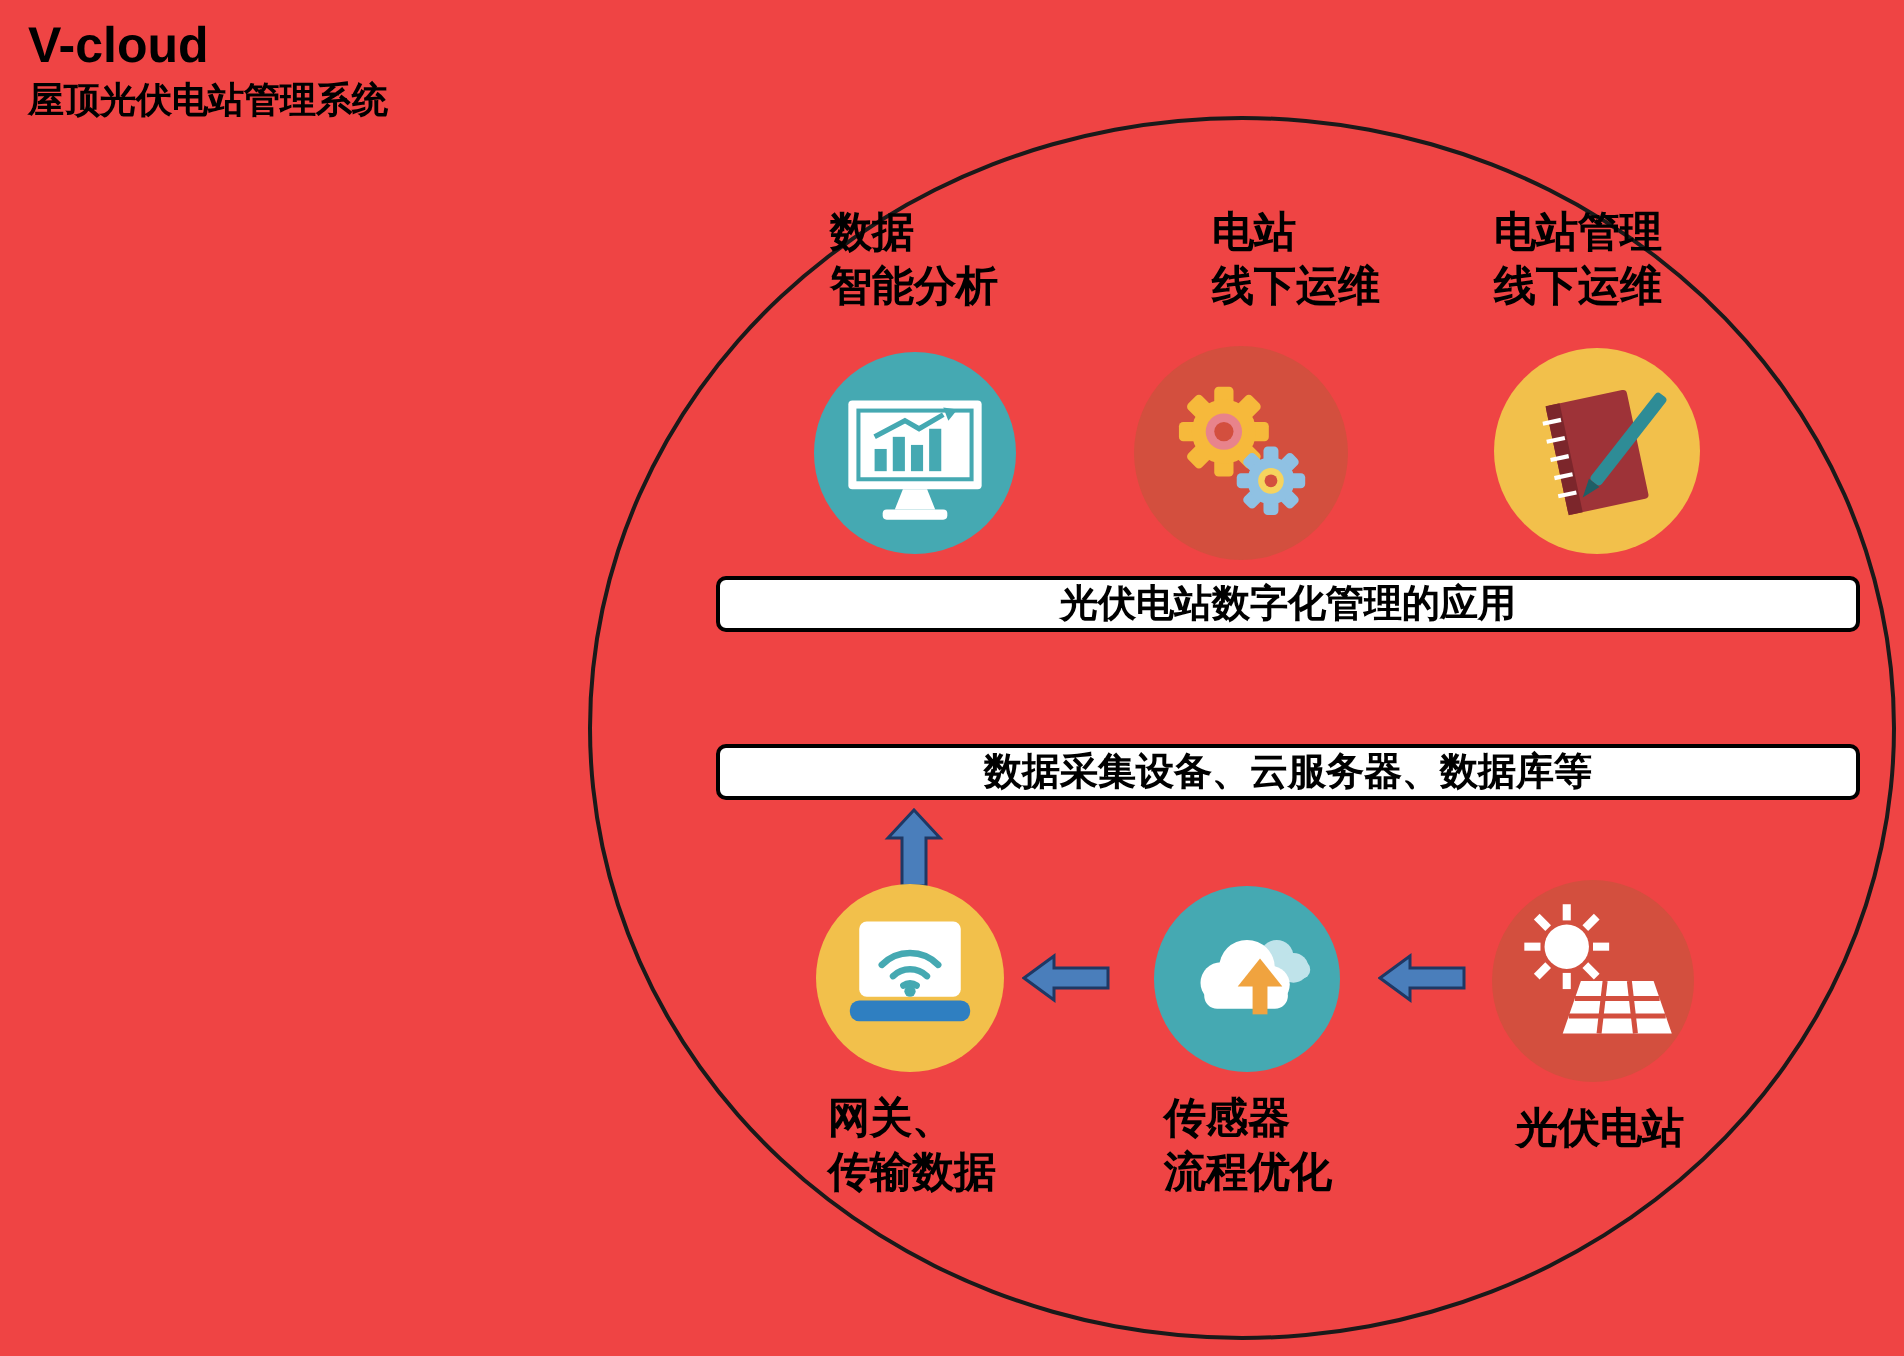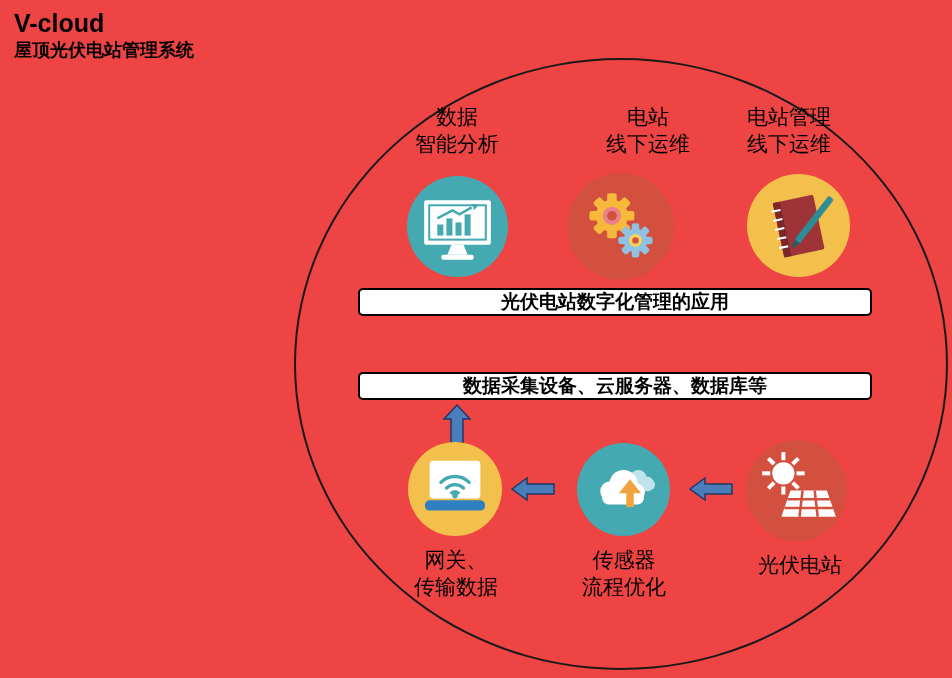--- a/index.html
+++ b/index.html
@@ -7,30 +7,30 @@
   body { font-family:"Liberation Sans", sans-serif; color:#000; }
   .canvas { position:relative; width:952px; height:678px; background:#ef4444; overflow:hidden; }
 
   .title { position:absolute; left:14px; top:8px; font-weight:bold; line-height:1.25; }
   .title .t1 { font-size:25px; }
   .title .t2 { font-size:18px; }
 
   .big-circle { position:absolute; left:294px; top:58px; width:654px; height:612px;
                 border:2px solid #1a1a1a; border-radius:50%; }
 
-  .node-label { position:absolute; transform:translateX(-50%); text-align:center;
-                font-weight:normal; font-size:21px; line-height:1.3; white-space:pre-line; }
+  .node-label { position:absolute; transform:translateX(-50%); text-align:left;
+                font-weight:bold; font-size:21px; line-height:1.3; white-space:pre-line; }
 
   .icon-circle { position:absolute; border-radius:50%; display:flex; align-items:center; justify-content:center; }
   .icon-circle svg { width:100%; height:100%; display:block; }
   .bg-teal   { background:#45A9B2; }
   .bg-red    { background:#D34F3E; }
   .bg-yellow { background:#F2C04B; }
 
-  .layer-box { position:absolute; left:358px; width:514px; height:28px;
+  .layer-box { position:absolute; left:358px; width:572px; height:28px;
                background:#fff; border:2px solid #000; border-radius:5px;
                display:flex; align-items:center; justify-content:center;
                font-weight:bold; font-size:19px; }
 
   .arrow { position:absolute; line-height:0; }
 </style>
 </head>
 <body>
 
 <div class="canvas">

